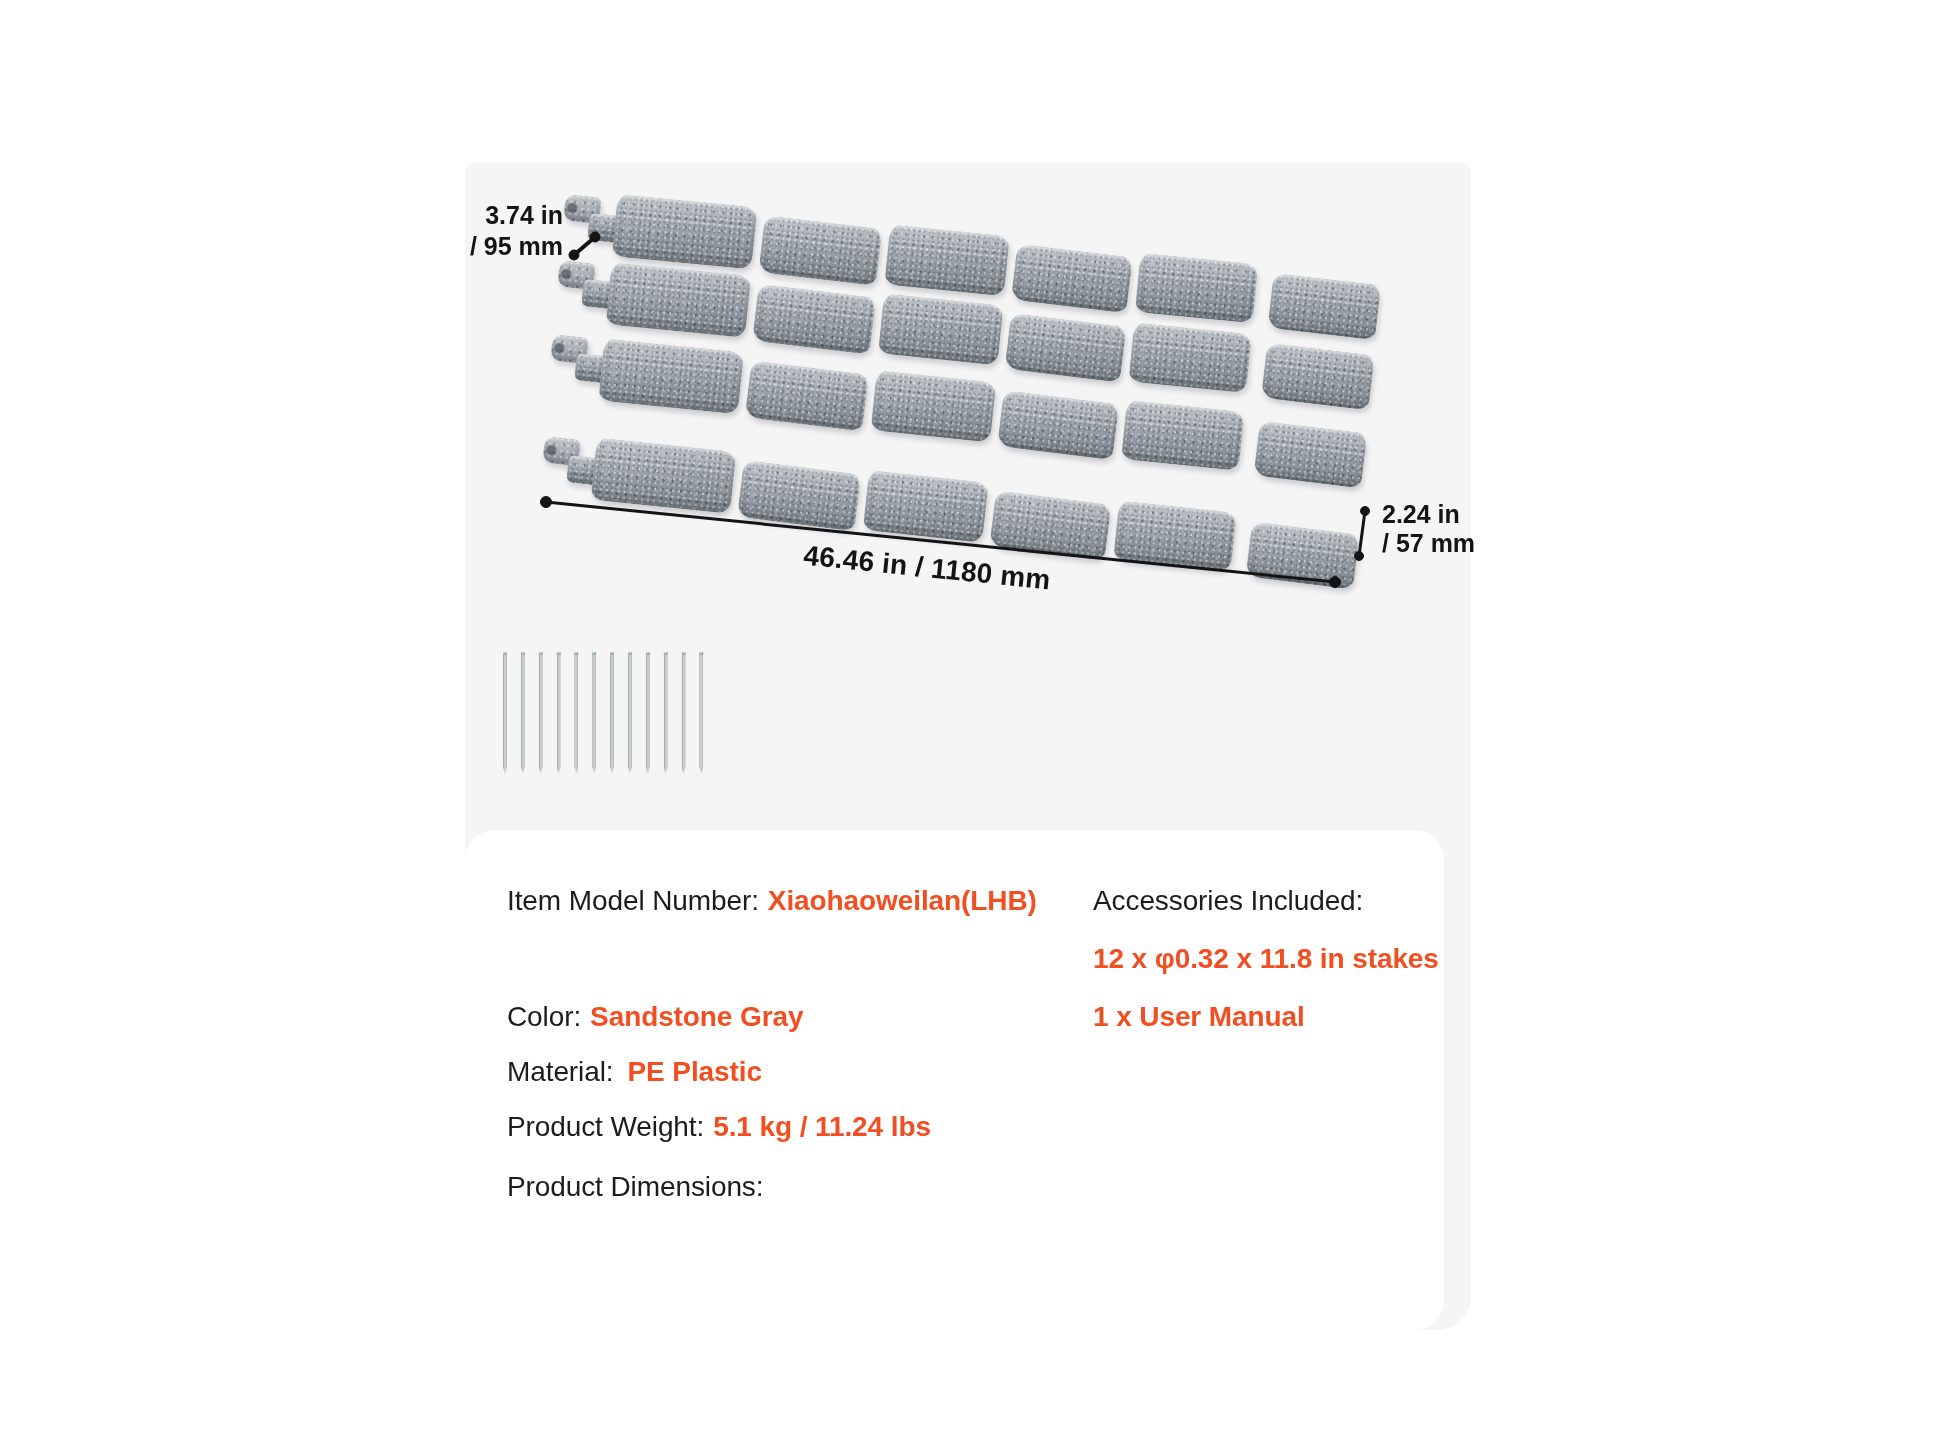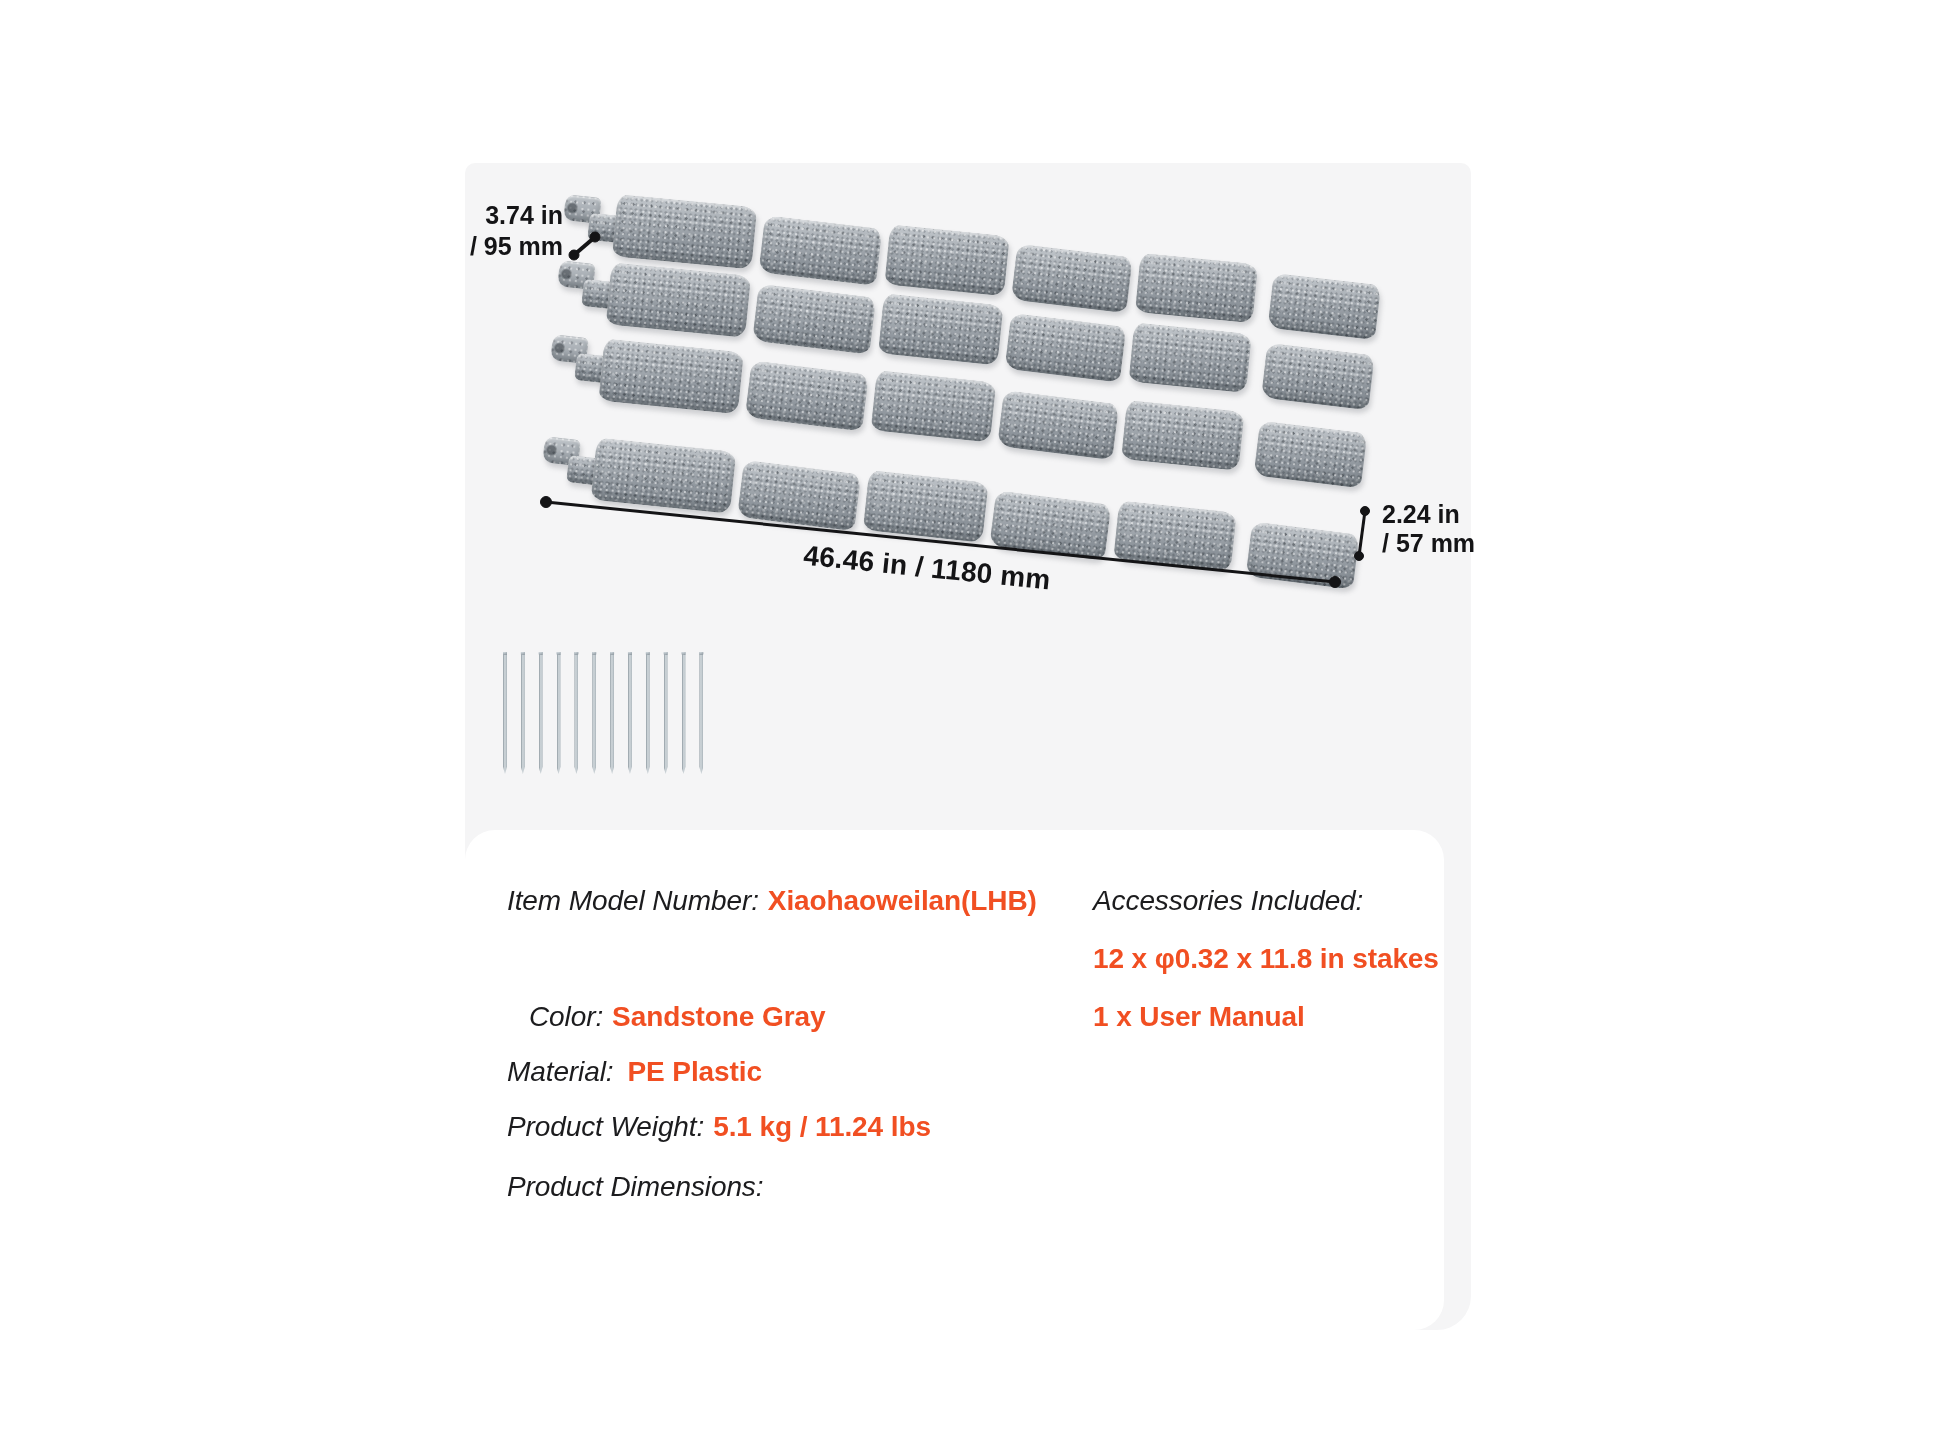--- a/index.html
+++ b/index.html
@@ -60,21 +60,21 @@
   .dim-label{position:absolute;color:#141416;font-weight:700;white-space:nowrap;}
   .dim-width{left:792px;top:552px;width:270px;text-align:center;font-size:28px;
              transform:rotate(5.8deg);letter-spacing:.2px;}
   .dim-height{left:1382px;top:500px;font-size:25px;line-height:29px;}
   .dim-side{left:433px;top:200px;width:130px;text-align:right;font-size:25px;line-height:31px;}
 
   .overlay{position:absolute;left:0;top:0;pointer-events:none;}
 
   
   .spec-row{position:absolute;font-size:28px;line-height:34px;color:#1c1c1e;white-space:nowrap;letter-spacing:-0.1px;}
-  .spec-label{color:#1c1c1e;font-weight:400;font-style:italic;}
+  .spec-label{color:#1c1c1e;font-weight:400;}
   .spec-val{color:var(--accent);font-weight:700;margin-left:9px;text-align:right;}
   .spec-val-solo{color:var(--accent);font-weight:700;}
   :root{--accent:#F14F22;}
 </style>
 </head>
 <body>
 
 <div id="stage">
 
   <div class="photo-panel"></div>
@@ -162,21 +162,21 @@
   <div class="dim-label dim-side">
     <div>3.74 in</div>
     <div>/ 95 mm</div>
   </div>
 
   <div class="spec-panel"></div>
 
   <div class="spec-row" style="left:507px;top:884px">
     <span class="spec-label">Item Model Number:</span><span class="spec-val">Xiaohaoweilan(LHB)</span>
   </div>
-  <div class="spec-row" style="left:529px;top:1000px">
+  <div class="spec-row" style="left:507px;top:1000px">
     <span class="spec-label">Color:</span><span class="spec-val">Sandstone Gray</span>
   </div>
   <div class="spec-row" style="left:507px;top:1055px">
     <span class="spec-label">Material:</span><span class="spec-val" style="margin-left:14px">PE Plastic</span>
   </div>
   <div class="spec-row" style="left:507px;top:1110px">
     <span class="spec-label">Product Weight:</span><span class="spec-val">5.1 kg / 11.24 lbs</span>
   </div>
   <div class="spec-row" style="left:507px;top:1170px">
     <span class="spec-label">Product Dimensions:</span>

